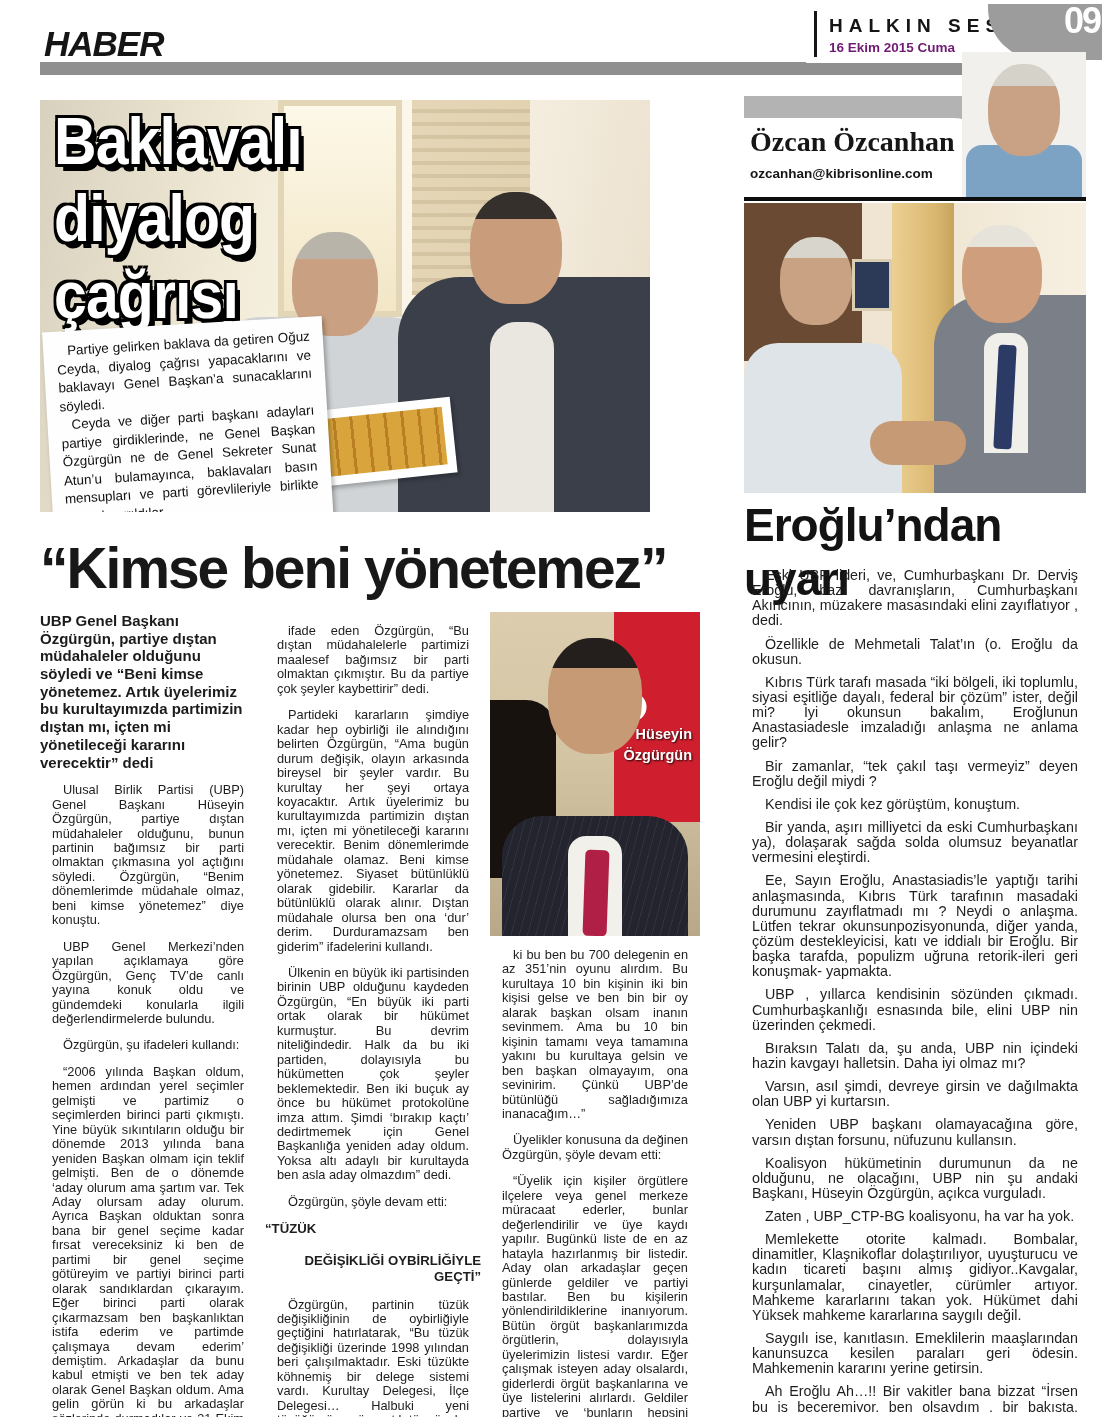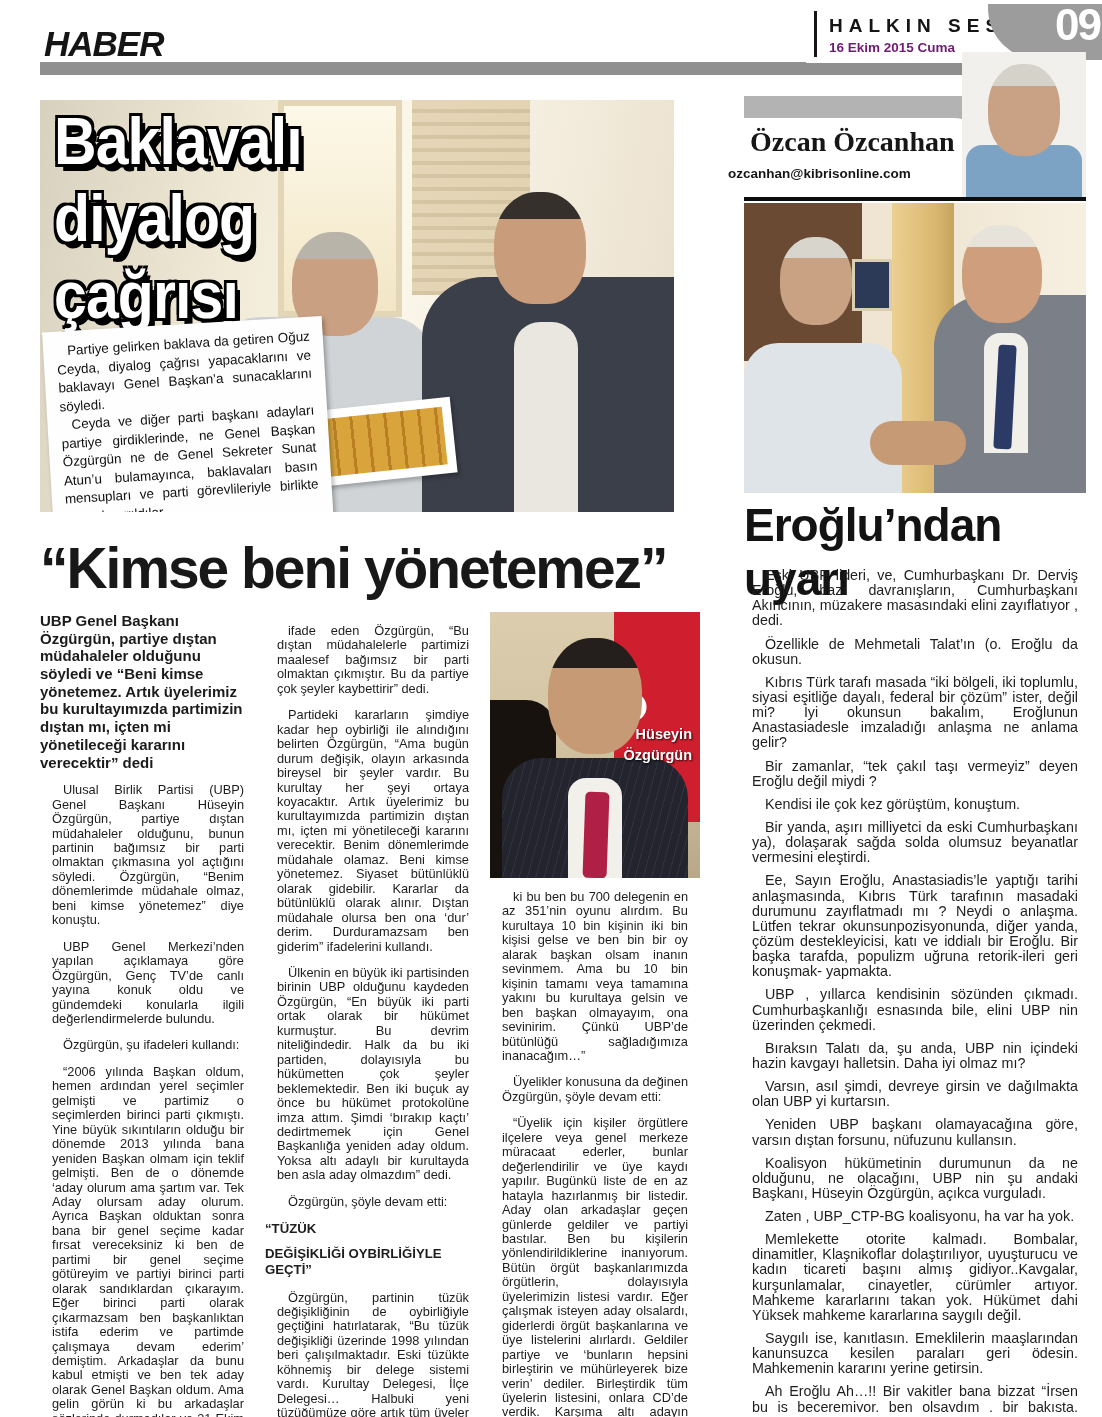--- a/index.html
+++ b/index.html
@@ -9,25 +9,25 @@
   
   .haber{position:absolute;left:44px;top:24px;font-size:35px;font-weight:900;font-style:italic;
          color:#151515;letter-spacing:-1px;}
   .gray-band{position:absolute;left:40px;top:62px;width:1046px;height:13px;background:#8f8f8f;}
   .masthead-box{position:absolute;left:806px;top:5px;width:188px;height:58px;background:#fff;}
   .masthead-rule{position:absolute;left:814px;top:11px;width:3px;height:46px;background:#151515;}
   .masthead{position:absolute;left:829px;top:15px;font-size:19px;font-weight:700;letter-spacing:6px;color:#151515;}
   .issue-date{position:absolute;left:829px;top:40px;font-size:13.5px;font-weight:700;color:#701a75;}
   .pagenum-box{position:absolute;left:988px;top:4px;width:114px;height:56px;background:#9c9c9c;
                border-bottom-left-radius:52px;}
-  .pagenum{position:absolute;right:2px;top:-4px;font-size:44px;font-weight:800;color:#fff;letter-spacing:-2px;}
+  .pagenum{position:absolute;right:2px;top:-4px;font-size:36px;font-weight:800;color:#fff;letter-spacing:-2px;}
 
   
   .photo1{position:absolute;left:40px;top:100px;width:610px;height:412px;overflow:hidden;
-          background:linear-gradient(100deg,#d8d1bf 0%,#f0e9d5 30%,#fbf7eb 55%,#e9decb 100%);padding-left:24px;}
+          background:linear-gradient(100deg,#d8d1bf 0%,#f0e9d5 30%,#fbf7eb 55%,#e9decb 100%);}
   .p1-window{position:absolute;left:238px;top:0;width:112px;height:205px;
              background:linear-gradient(180deg,#fdf8e8,#f2e6c6);border:6px solid #e2d6b6;}
   .p1-shutter{position:absolute;left:372px;top:0;width:118px;height:195px;opacity:.65;
               background:repeating-linear-gradient(180deg,#d8c49a 0 9px,#c2ab7e 9px 13px);}
   .p1-manl{position:absolute;left:178px;bottom:0;width:214px;height:195px;background:#d0d4d7;
            border-radius:42px 42px 0 0;}
   .p1-headl{position:absolute;left:252px;top:132px;width:86px;height:104px;border-radius:46% 46% 42% 42%;
             background:linear-gradient(180deg,#b9b4aa 0 26%,#c9a082 26%);}
   .p1-manr{position:absolute;right:0;bottom:0;width:252px;height:235px;background:#3a3f4a;
            border-radius:62px 0 0 0;}
@@ -54,43 +54,43 @@
 
   
   .cols{position:absolute;left:40px;top:612px;width:660px;height:805px;overflow:hidden;}
   .col{position:absolute;top:0;height:805px;overflow:hidden;}
   .col1{left:0;width:216px;}
   .col2{left:225px;width:216px;}
   .col3{left:450px;width:210px;}
   .lead{font-size:15px;line-height:1.18;font-weight:700;color:#1b1b1b;margin:0 0 12px 0;text-align:left;}
   .col p.bp{margin:12px;font-size:12.8px;line-height:1.13;text-align:justify;text-indent:11px;color:#1d1d1d;}
   .col p.subhead{margin:12px 0 0 0;font-size:13.2px;line-height:1.22;font-weight:700;text-indent:0;text-align:left;}
-  .col p.subhead + p.subhead{margin-top:9px;}
-
-  
-  .photo2{position:relative;width:210px;height:266px;overflow:hidden;margin-bottom:7px;
+  .col p.subhead + p.subhead{margin-top:16px;text-align:right;}
+
+  
+  .photo2{position:relative;width:210px;height:324px;overflow:hidden;margin-bottom:7px;
           background:linear-gradient(180deg,#dccdae 0,#d3c4a4 45%,#b8a888 100%);}
   .p2-flag{position:absolute;right:0;top:0;width:86px;height:210px;
            background:radial-gradient(circle at 18px 95px,#fff 0 14px,#cf1f2e 15px);}
   .p2-chair{position:absolute;left:0;top:88px;width:66px;height:178px;background:#17120e;border-radius:0 30px 0 0;}
   .p2-suit{position:absolute;left:12px;bottom:0;width:186px;height:120px;border-radius:40px 40px 0 0;
            background:repeating-linear-gradient(105deg,#23242e 0 7px,#30323f 7px 8px);}
   .p2-shirt{position:absolute;left:78px;bottom:0;width:54px;height:100px;background:#f2f0ea;border-radius:18px 18px 0 0;}
   .p2-tie{position:absolute;left:94px;bottom:0;width:24px;height:86px;background:#b01f45;border-radius:5px;transform:rotate(2deg);}
   .p2-head{position:absolute;left:58px;top:26px;width:94px;height:116px;border-radius:46% 46% 44% 44%;
            background:linear-gradient(180deg,#241f1c 0 26%,#c79a76 26%);}
   .p2-caption{position:absolute;right:8px;top:112px;text-align:right;color:#fff;font-size:14.5px;font-weight:700;
               line-height:1.45;text-shadow:1px 1px 2px rgba(0,0,0,.85);}
 
   
   .col-band{position:absolute;left:744px;top:96px;width:342px;height:37px;background:#b3b3b3;}
   .name-box{position:absolute;left:744px;top:118px;width:240px;height:79px;background:#fff;border-top-right-radius:30px;}
   .columnist-name{position:absolute;left:750px;top:126px;font-family:"Liberation Serif",serif;
                   font-size:28px;font-weight:700;color:#161616;}
-  .columnist-email{position:absolute;left:728px;top:166px;font-size:13.5px;font-weight:700;color:#161616;}
+  .columnist-email{position:absolute;left:750px;top:166px;font-size:13.5px;font-weight:700;color:#161616;}
   .photo3{position:absolute;left:962px;top:52px;width:124px;height:145px;overflow:hidden;background:#f2f0ec;}
   .p3-shirt{position:absolute;left:4px;bottom:0;width:116px;height:52px;background:#7da3c4;border-radius:16px 16px 0 0;}
   .p3-head{position:absolute;left:26px;top:12px;width:72px;height:92px;border-radius:46% 46% 44% 44%;
            background:linear-gradient(180deg,#d5d2ca 0 24%,#c9a184 24%);}
   .col-rule{position:absolute;left:744px;top:197px;width:342px;height:4px;background:#0d0d0d;}
 
   .photo4{position:absolute;left:744px;top:203px;width:342px;height:290px;overflow:hidden;
           background:linear-gradient(90deg,#efe5d2 0 55%,#f7f0e1 100%);}
   .p4-wood{position:absolute;left:0;top:0;width:118px;height:158px;background:#6b4a33;}
   .p4-pillar{position:absolute;left:148px;top:0;width:62px;height:290px;

